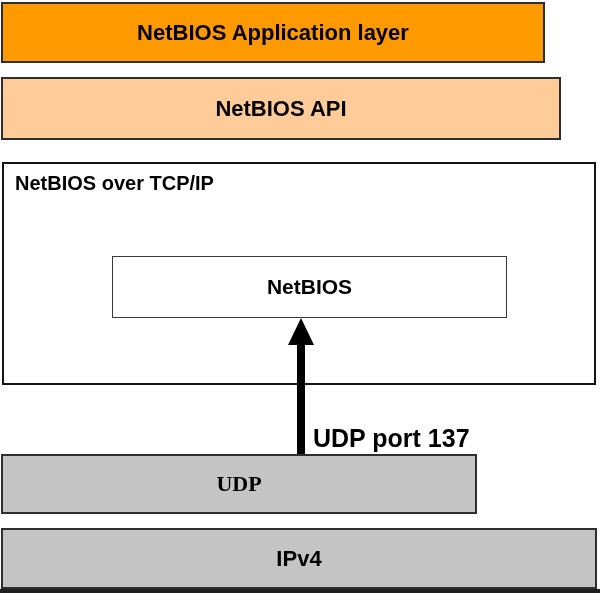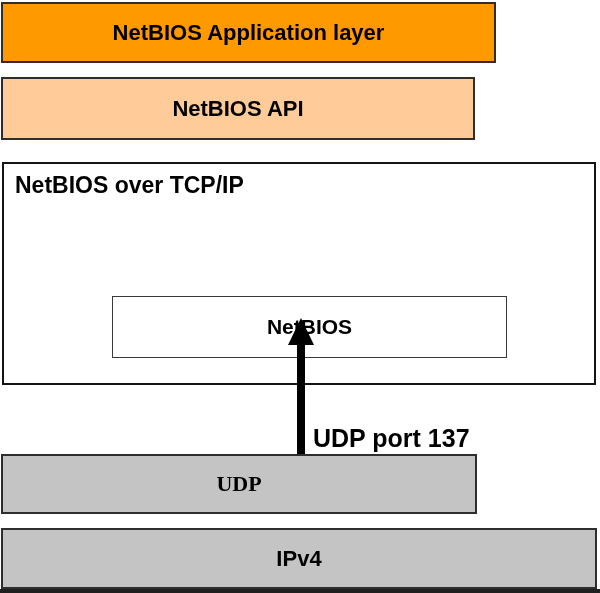--- a/index.html
+++ b/index.html
@@ -17,38 +17,38 @@
     position: absolute;
     box-sizing: border-box;
     border: 2px solid #2e2e2e;
     display: flex;
     align-items: center;
     justify-content: center;
     text-align: center;
   }
   .layer-label { font-size: 22px; }
 
-  #app-box  { left: 1px; top: 2px;   width: 495px; height: 61px; }
-  #api-box  { left: 1px; top: 77px;  width: 474px; height: 63px; }
+  #app-box  { left: 1px; top: 2px;   width: 544px; height: 61px; }
+  #api-box  { left: 1px; top: 77px;  width: 560px; height: 63px; }
 
   #nbt-box  {
     left: 2px; top: 162px; width: 594px; height: 223px;
     border-color: #141414; background: #ffffff;
     display: block;
   }
   #nbt-label {
     position: absolute; left: 11px; top: 8px;
-    font-size: 23px; white-space: nowrap;
+    font-size: 20px; white-space: nowrap;
   }
 
   #ns-box {
     left: 112px; top: 256px; width: 395px; height: 62px;
     border-width: 1px; border-color: #3a3a3a; background: #ffffff;
     flex-direction: column;
-    font-size: 21px; line-height: 26px; margin-top: 40px;
+    font-size: 21px; line-height: 26px;
   }
 
   #arrow-head {
     position: absolute; left: 288px; top: 318px;
     width: 0; height: 0;
     border-left: 13px solid transparent;
     border-right: 13px solid transparent;
     border-bottom: 27px solid #000000;
   }
   #arrow-shaft {

